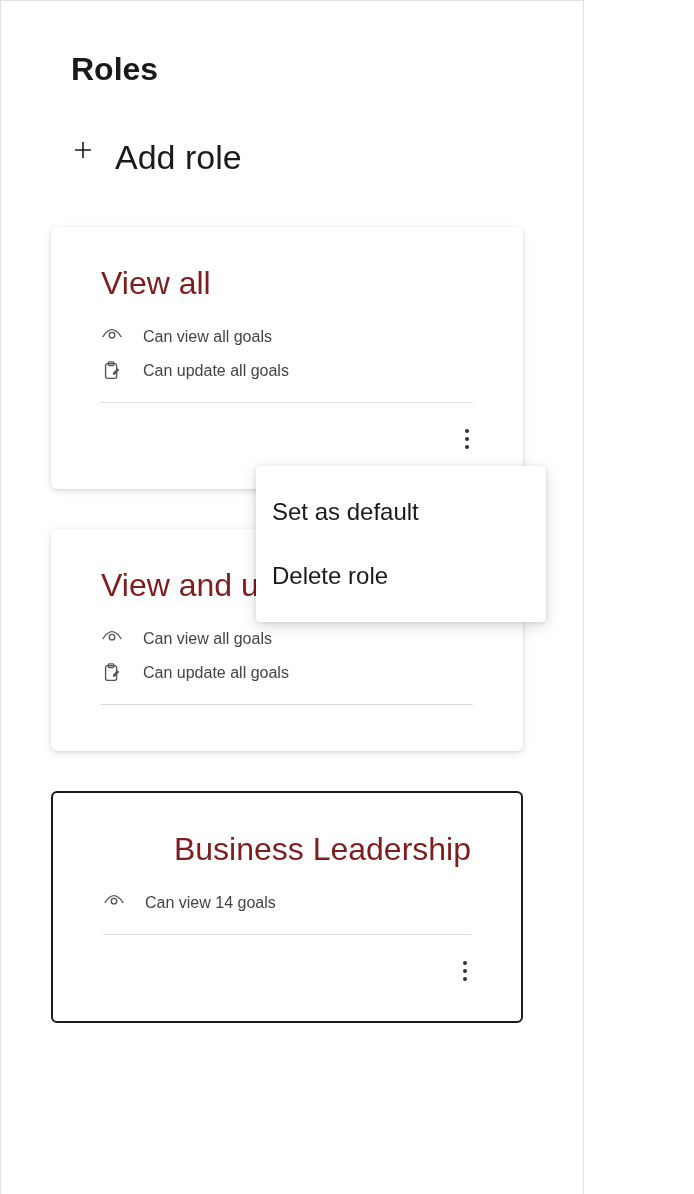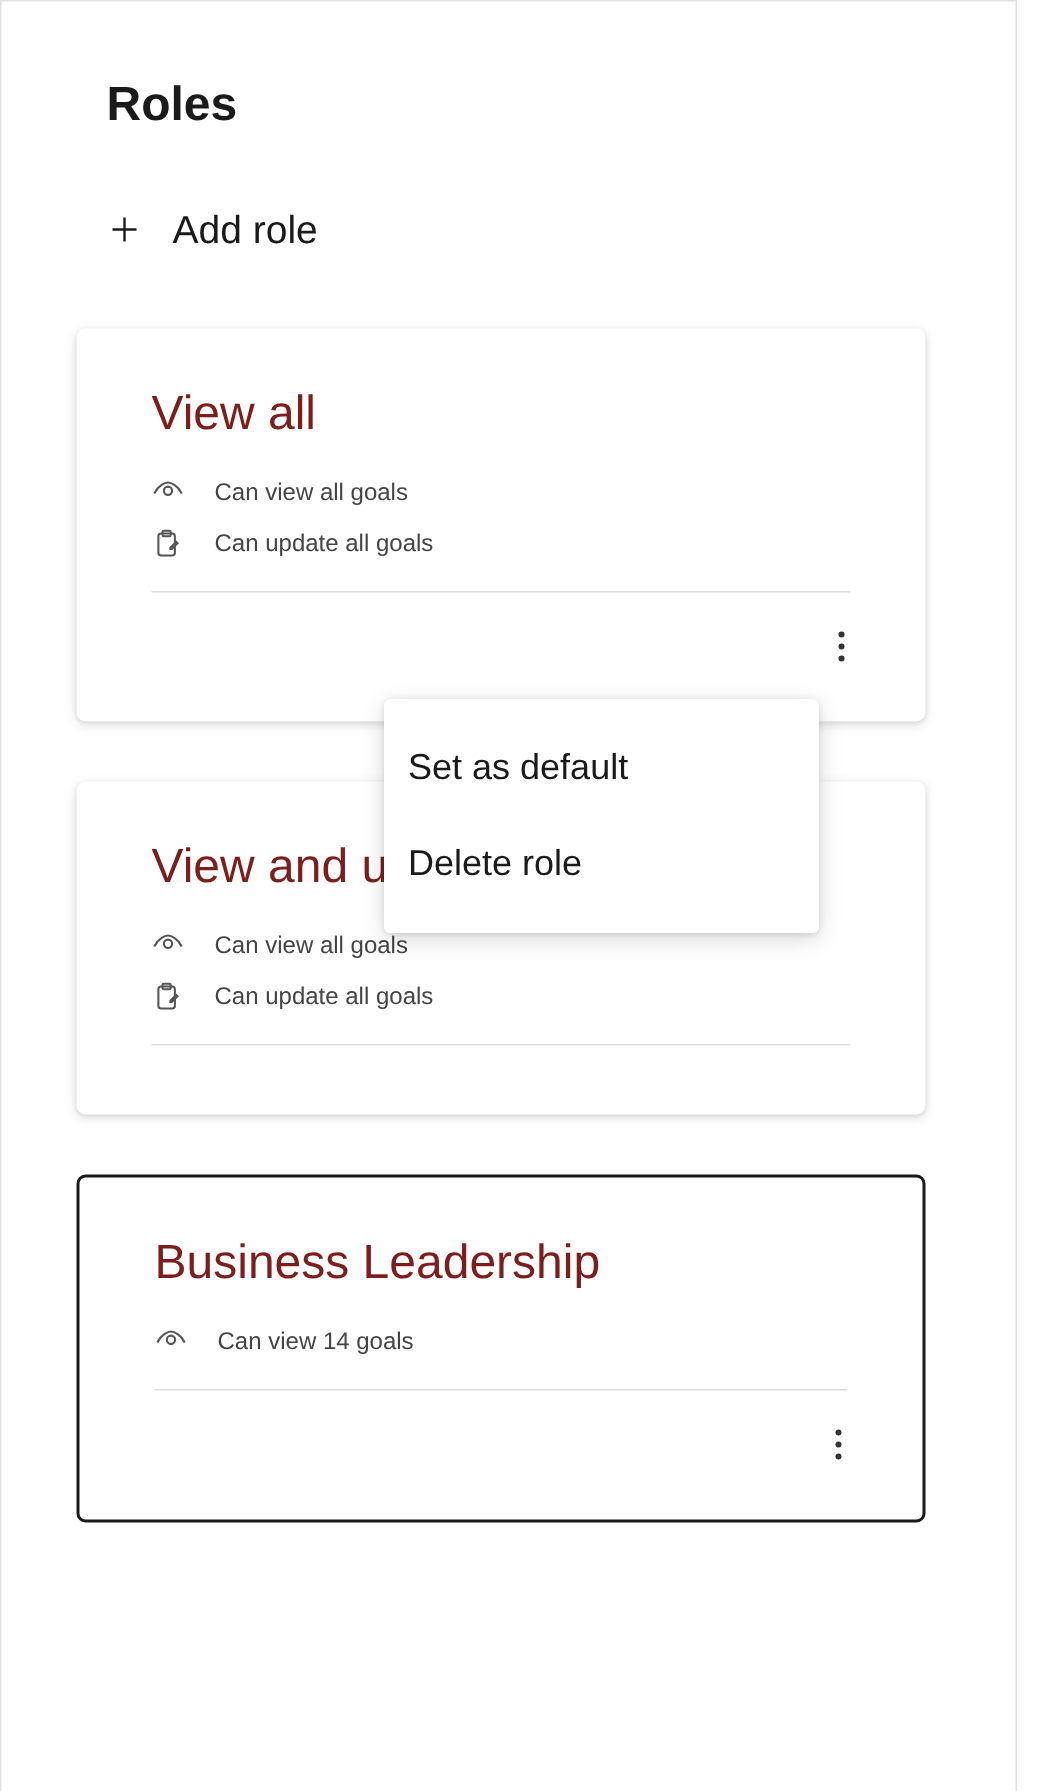--- a/index.html
+++ b/index.html
@@ -10,37 +10,37 @@
     body {
       font-family: "Segoe UI", -apple-system, BlinkMacSystemFont, sans-serif;
       background: #ffffff;
       width: 694px;
       height: 1194px;
       position: relative;
     }
     .container {
       border: 1px solid #e0e0e0;
       border-bottom: none;
-      width: 678px;
+      width: 584px;
       margin: 0;
       padding: 50px 60px 40px 70px;
       min-height: 1194px;
       position: relative;
     }
     .page-title {
       font-size: 32px;
       font-weight: 700;
       color: #1a1a1a;
       margin-bottom: 50px;
     }
     .add-role {
       display: flex;
-      align-items: center;
+      align-items: flex-start;
       gap: 22px;
-      font-size: 26px;
+      font-size: 34px;
       color: #1a1a1a;
       cursor: pointer;
       margin-bottom: 50px;
       padding-left: 2px;
     }
     .add-role .plus-icon {
       font-size: 26px;
       font-weight: 300;
       line-height: 1;
     }
@@ -49,20 +49,21 @@
       border-radius: 6px;
       box-shadow: 0 2px 8px rgba(0,0,0,0.12), 0 1px 3px rgba(0,0,0,0.08);
       padding: 38px 50px 30px 50px;
       margin-bottom: 40px;
       margin-left: -20px;
       position: relative;
     }
     .card.selected {
       border: 2px solid #1a1a1a;
       box-shadow: none;
+      text-align: right;
     }
     .card-title {
       font-size: 32px;
       font-weight: 400;
       color: #7f1d1d;
       margin-bottom: 24px;
     }
     .perm-row {
       display: flex;
       align-items: center;

